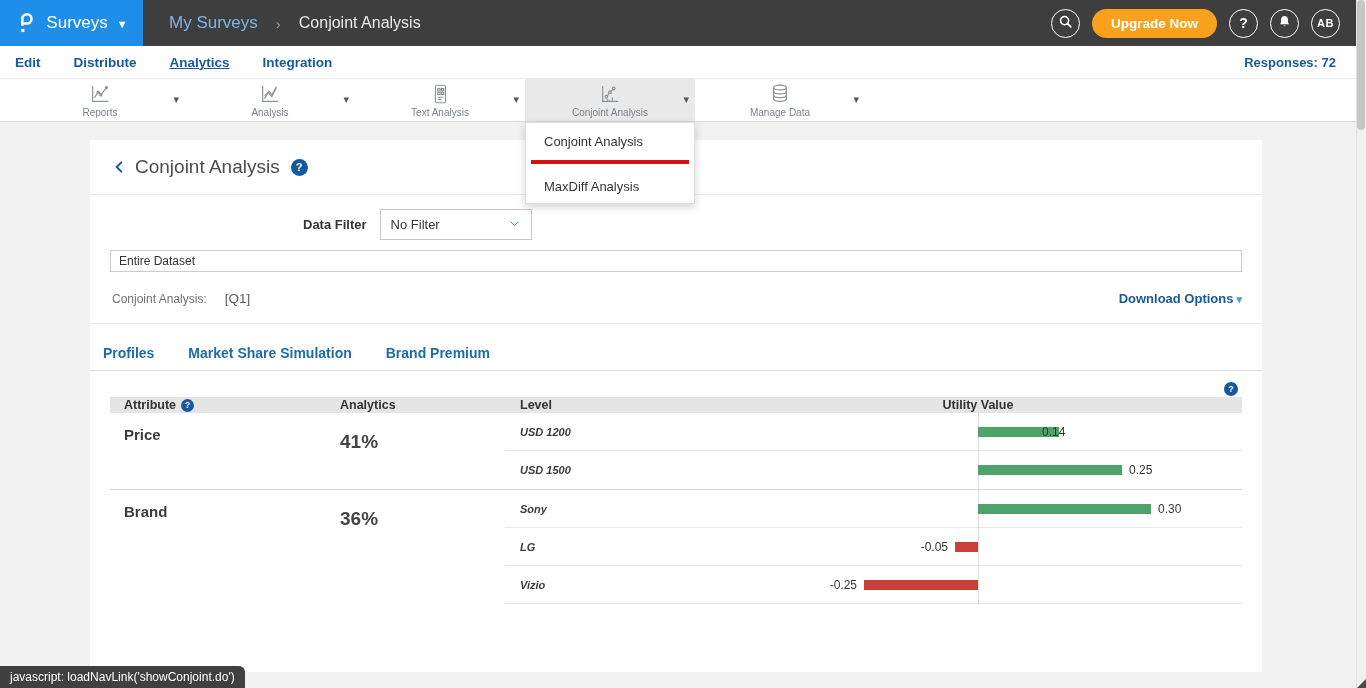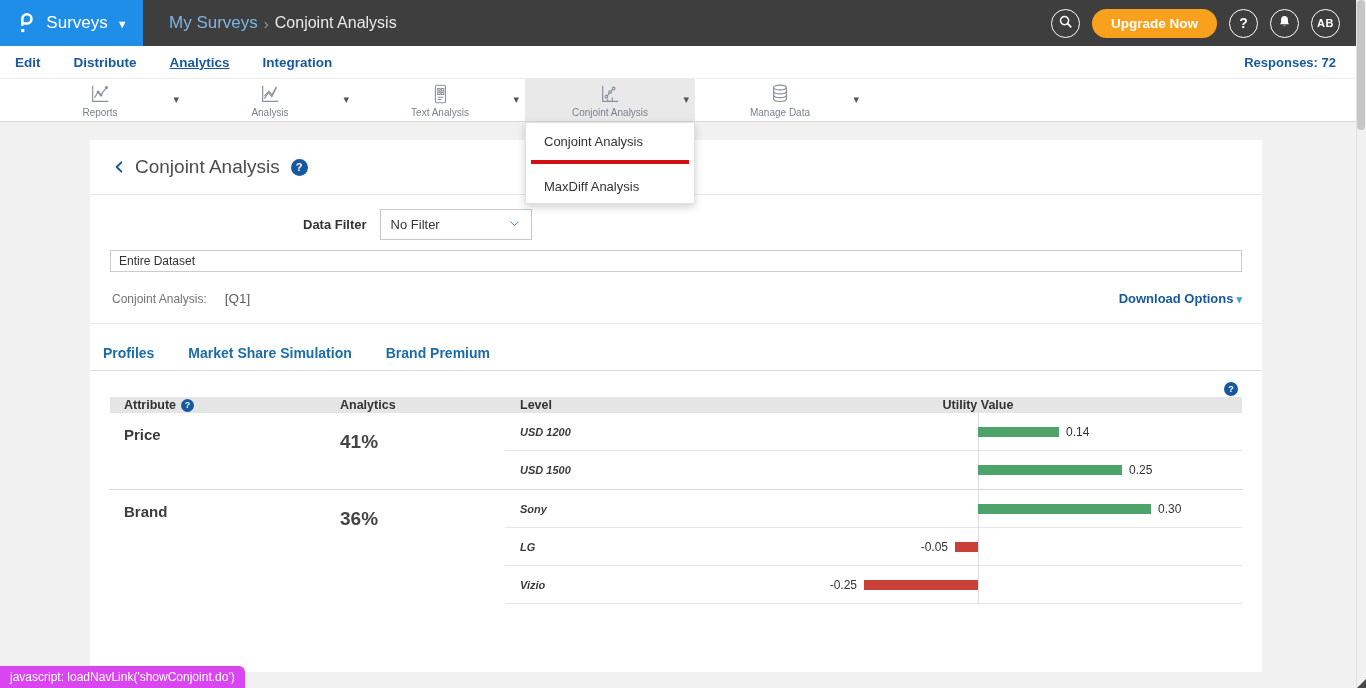--- a/index.html
+++ b/index.html
@@ -5,21 +5,21 @@
   * { margin:0; padding:0; box-sizing:border-box; }
   body { font-family:"Liberation Sans", sans-serif; background:#e9e9e9; }
   .screen { position:relative; width:1366px; height:688px; overflow:hidden; background:#f1f1f1; }
 
   
   .topbar { position:absolute; left:0; top:0; width:100%; height:46px; background:#3e3e3e; display:flex; align-items:center; z-index:30; }
   .logo-box { width:143px; height:46px; background:#1f8ee9; display:flex; align-items:center; justify-content:center; gap:9px; cursor:pointer; }
   .logo-box svg { display:block; }
   .logo-product { color:#fff; font-size:17px; }
   .logo-caret { color:#fff; font-size:11px; margin-top:2px; }
-  .breadcrumb { display:flex; align-items:center; gap:6px; margin-left:26px; }
+  .breadcrumb { display:flex; align-items:center; gap:18px; margin-left:26px; }
   .crumb-parent { color:#7fb3e3; font-size:17px; cursor:pointer; }
   .crumb-sep { color:#9a9a9a; font-size:15px; }
   .crumb-current { color:#e9e9e9; font-size:16px; }
   .topbar-right { margin-left:auto; display:flex; align-items:center; gap:12px; margin-right:26px; }
   .circle-btn { width:29px; height:29px; border:1.5px solid #fff; border-radius:50%; display:flex; align-items:center; justify-content:center; color:#fff; cursor:pointer; flex:0 0 auto; }
   .circle-btn.qm { font-size:14px; font-weight:bold; }
   .circle-btn.avatar { font-size:11px; font-weight:bold; letter-spacing:.5px;text-align:center; }
   .upgrade-btn { height:29px; background:#f9a11c; border:none; border-radius:15px; color:#fff; font-weight:bold; font-size:13.5px; padding:0 19px; cursor:pointer; font-family:inherit; }
 
   
@@ -87,21 +87,21 @@
   .imp-cell { width:175px; padding:18px 0 0 10px; font-size:19px; font-weight:bold; color:#444; }
   .levels { flex:1; display:flex; flex-direction:column; }
   .level-row { position:relative; height:38px; border-bottom:1px solid #e6e6e6; }
   .level-row:last-child { border-bottom:none; }
   .group:last-child .level-row:last-child { border-bottom:1px solid #e6e6e6; }
   .lvl-label { position:absolute; left:15px; top:50%; transform:translateY(-50%); font-size:11px; font-weight:bold; font-style:italic; color:#3b3b3b; }
   .bar { position:absolute; top:50%; transform:translateY(-50%); height:10px; z-index:2; }
   .bar-val { position:absolute; top:50%; transform:translateY(-50%); font-size:12px; color:#333; white-space:nowrap; z-index:2; }
 
   
-  .status-bubble { position:absolute; left:0; bottom:0; height:22px; background:#d946ef; color:#fff; font-size:12px; display:flex; align-items:center; padding:0 10px; border-top-right-radius:6px; z-index:50; }
+  .status-bubble { position:absolute; left:0; bottom:0; height:22px; background:#404040; color:#fff; font-size:12px; display:flex; align-items:center; padding:0 10px; border-top-right-radius:6px; z-index:50; }
   .scrollbar { position:absolute; right:0; top:0; width:10px; height:688px; background:#f1f1f1; border-left:1px solid #e2e2e2; z-index:60; }
   .scroll-thumb { position:absolute; right:1px; top:0; width:8px; height:130px; background:#c6c6c6; border-radius:4px; }
   .resize-corner { position:absolute; right:0; bottom:0; width:0; height:0; border-left:9px solid transparent; border-bottom:9px solid #4a4a4a; z-index:70; }
 </style>
 </head>
 <body>
 
 <div class="screen">
 
   <div class="topbar">
@@ -287,21 +287,21 @@
       <div class="tbody">
         <div class="axis-line"></div>
 
         <div class="group">
           <div class="attr-cell">Price</div>
           <div class="imp-cell">41%</div>
           <div class="levels">
             <div class="level-row">
               <span class="lvl-label">USD 1200</span>
               <span class="bar" style="width: 81px; background: rgb(78, 163, 106); left: 473px;"></span>
-              <span class="bar-val" style="left: 561px;">0.14</span>
+              <span class="bar-val" style="left: 537px;">0.14</span>
             </div>
             <div class="level-row">
               <span class="lvl-label">USD 1500</span>
               <span class="bar" style="width: 144px; background: rgb(78, 163, 106); left: 473px;"></span>
               <span class="bar-val" style="left: 624px;">0.25</span>
             </div>
           </div>
         </div>
 
         <div class="group">

